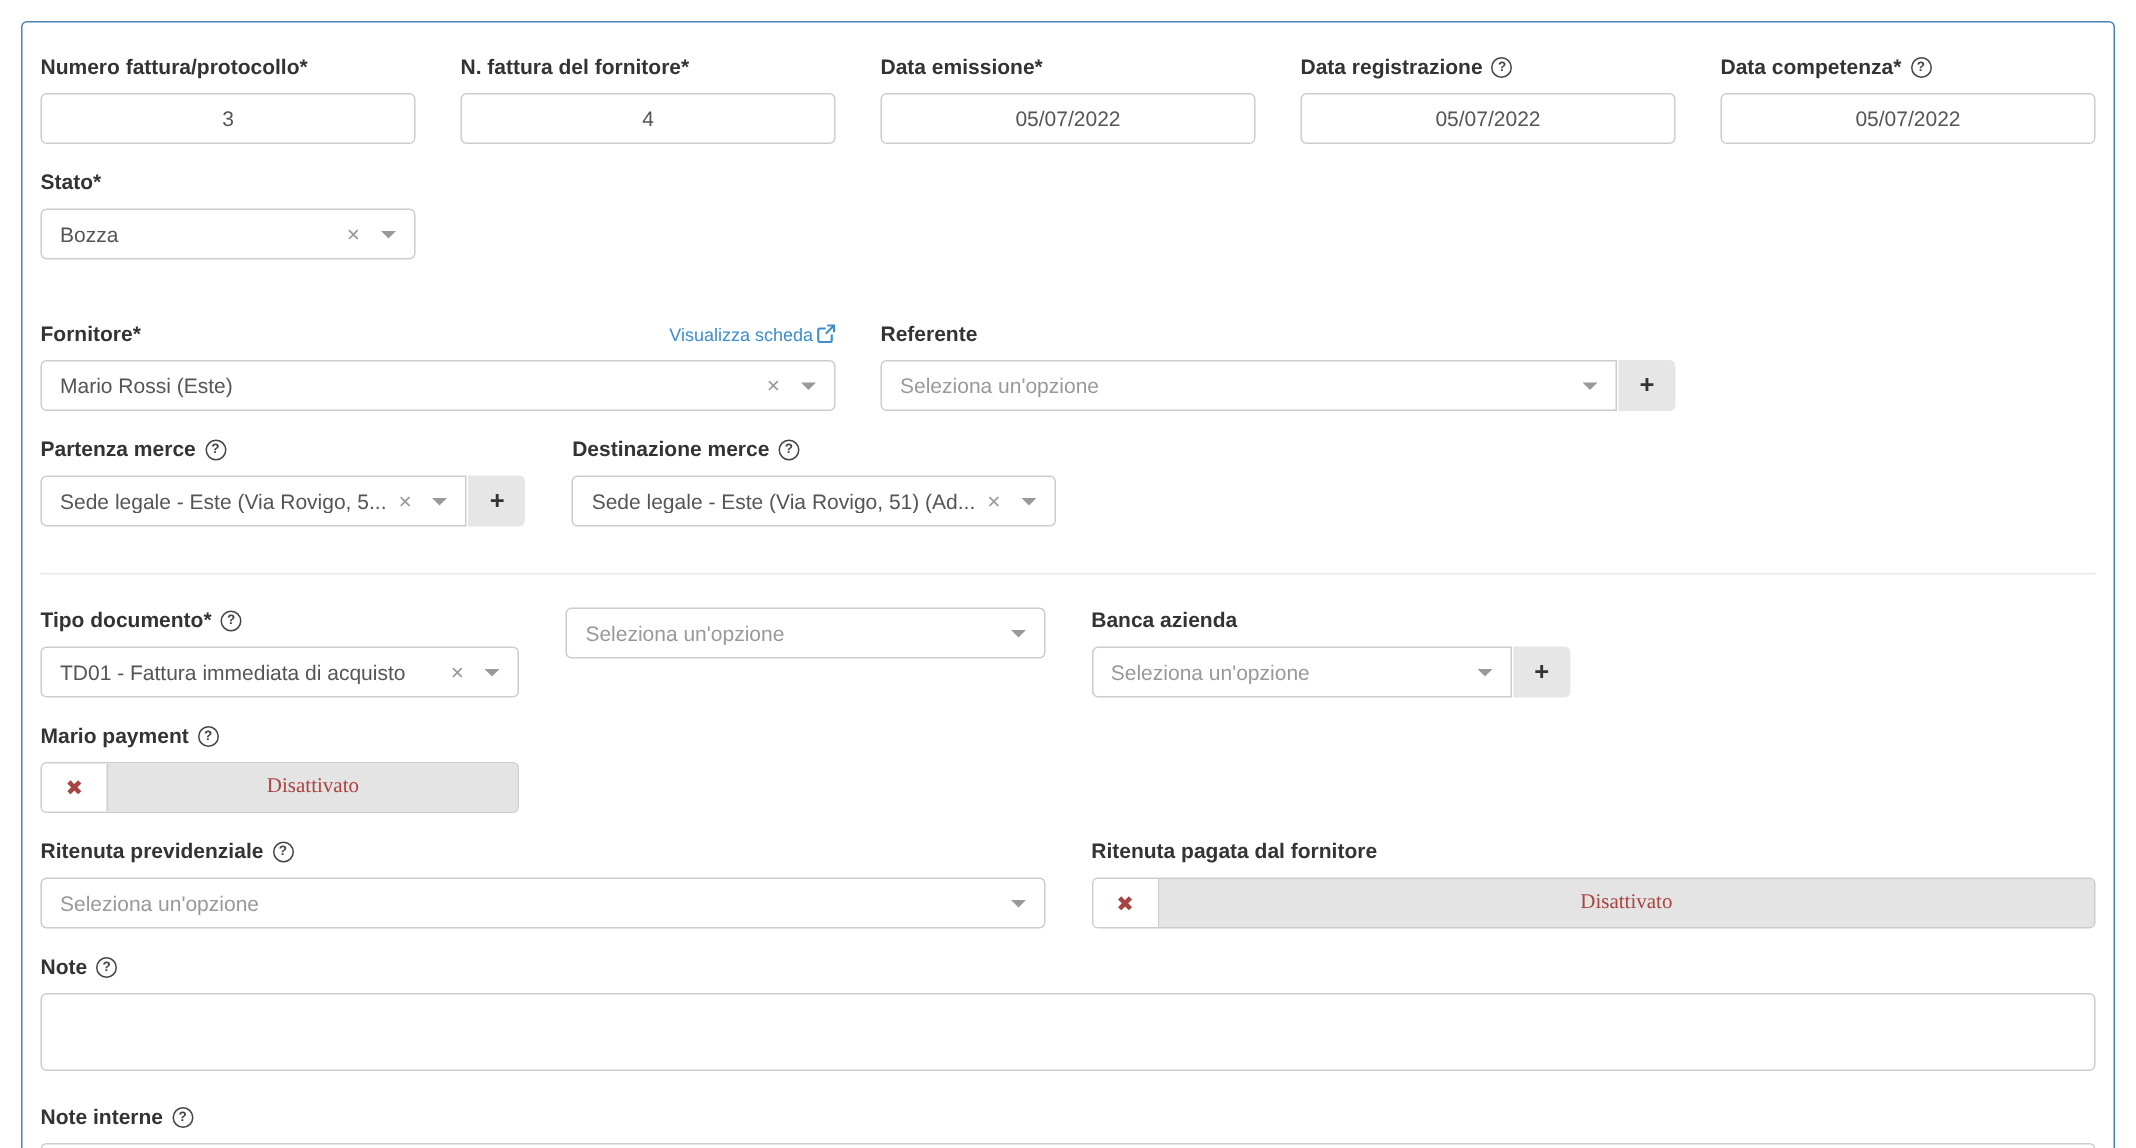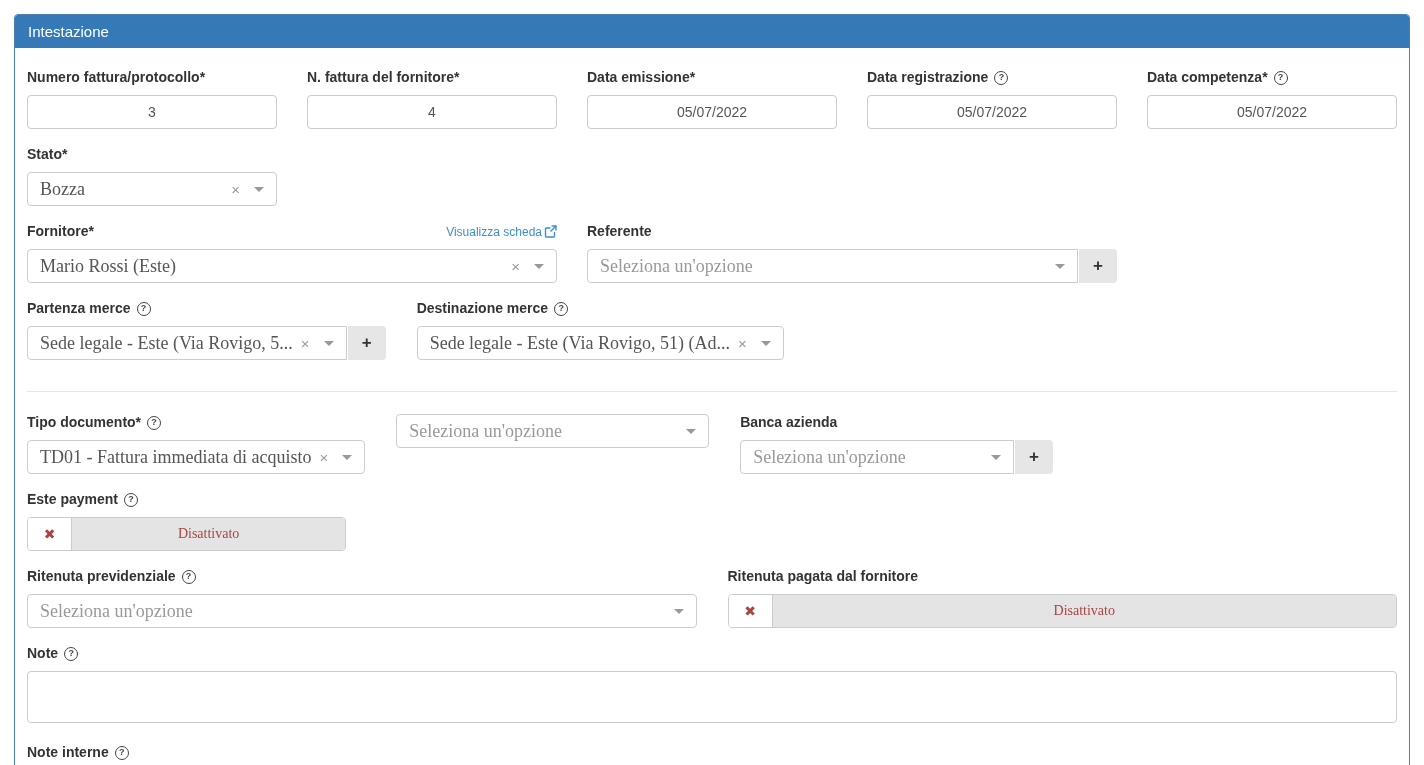--- a/index.html
+++ b/index.html
@@ -27,21 +27,21 @@
     color:#fff;
     font-size:15px;
     padding:7px 13px;
     border-radius:3px 3px 0 0;
     line-height:19px;
   }
   .panel-body{padding:21px 12px 14px;}
   .grid6{display:grid;grid-template-columns:repeat(5,1fr);column-gap:30px;}
   .grid4{display:grid;grid-template-columns:repeat(4,1fr);column-gap:31px;}
   .grid2{display:grid;grid-template-columns:repeat(2,1fr);column-gap:31px;}
-  .span2{grid-column:span 2;}
+  .span2{grid-column:span 2;margin-top:24px;}
   .f{margin-bottom:17px;}
   .lblrow{display:flex;align-items:center;margin-bottom:9px;min-height:17px;}
   .lblrow.between{justify-content:space-between;}
   .lbl{font-weight:700;font-size:14px;color:var(--label);line-height:17px;white-space:nowrap;}
   .help{
     display:inline-flex;align-items:center;justify-content:center;
     width:14px;height:14px;margin-left:6px;flex:0 0 auto;
     border:1px solid #444;border-radius:50%;
     font-size:9px;font-weight:700;color:#444;line-height:1;cursor:pointer;
   }
@@ -57,22 +57,22 @@
   }
   .txt.center{text-align:center;}
   .select{
     display:flex;align-items:center;
     width:100%;height:34px;
     border:1px solid var(--ctrl-border);border-radius:4px;
     background:#fff;padding:0 12px;cursor:pointer;min-width:0;
   }
   .sel-value{
     flex:1 1 auto;min-width:0;
-    font-size:18px;color:var(--ctrl-text);
-    white-space:nowrap;overflow:hidden;text-overflow:ellipsis;font-family:Liberation Serif, serif;
+    font-size:14px;color:var(--ctrl-text);
+    white-space:nowrap;overflow:hidden;text-overflow:ellipsis;
   }
   .sel-value.placeholder{color:var(--placeholder);}
   .sel-clear{color:#999;font-size:15px;margin:0 12px 0 8px;line-height:1;cursor:pointer;flex:0 0 auto;}
   .caret{
     flex:0 0 auto;width:0;height:0;margin-left:2px;
     border-left:5px solid transparent;border-right:5px solid transparent;
     border-top:5px solid #999;
   }
   .igroup{display:flex;align-items:stretch;}
   .igroup .select{flex:1 1 auto;border-top-right-radius:0;border-bottom-right-radius:0;}
@@ -101,23 +101,20 @@
     width:100%;height:52px;resize:none;
     border:1px solid var(--ctrl-border);border-radius:4px;
     font-family:inherit;font-size:14px;color:var(--ctrl-text);padding:6px 12px;
   }
   .extlink-icon{flex:0 0 auto;}
 </style>
 </head>
 <body>
 
 <div class="panel">
-  <div class="panel-header">
-    <span>Intestazione</span>
-  </div>
 
   <div class="panel-body">
 
     <div class="grid6">
       <div class="f">
         <div class="lblrow">
           <span class="lbl">Numero fattura/protocollo*</span>
         </div>
         <input class="txt center" value="3" style="">
       </div>
@@ -259,21 +256,21 @@
             <span class="caret"></span>
           </div>
           <button class="plus-btn">+</button>
         </div>
       </div>
     </div>
 
     <div class="grid4">
       <div class="f">
         <div class="lblrow">
-          <span class="lbl">Este payment</span>
+          <span class="lbl">Mario payment</span>
           <span class="help">?</span>
         </div>
         <div class="toggle">
           <span class="toggle-x">✖</span>
           <span class="toggle-state">Disattivato</span>
         </div>
       </div>
     </div>
 
     <div class="grid2">

